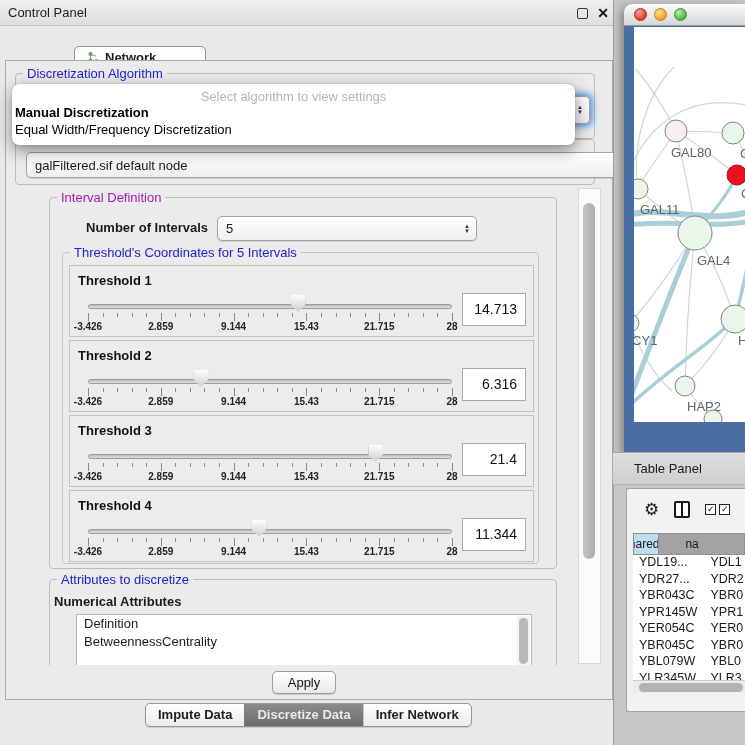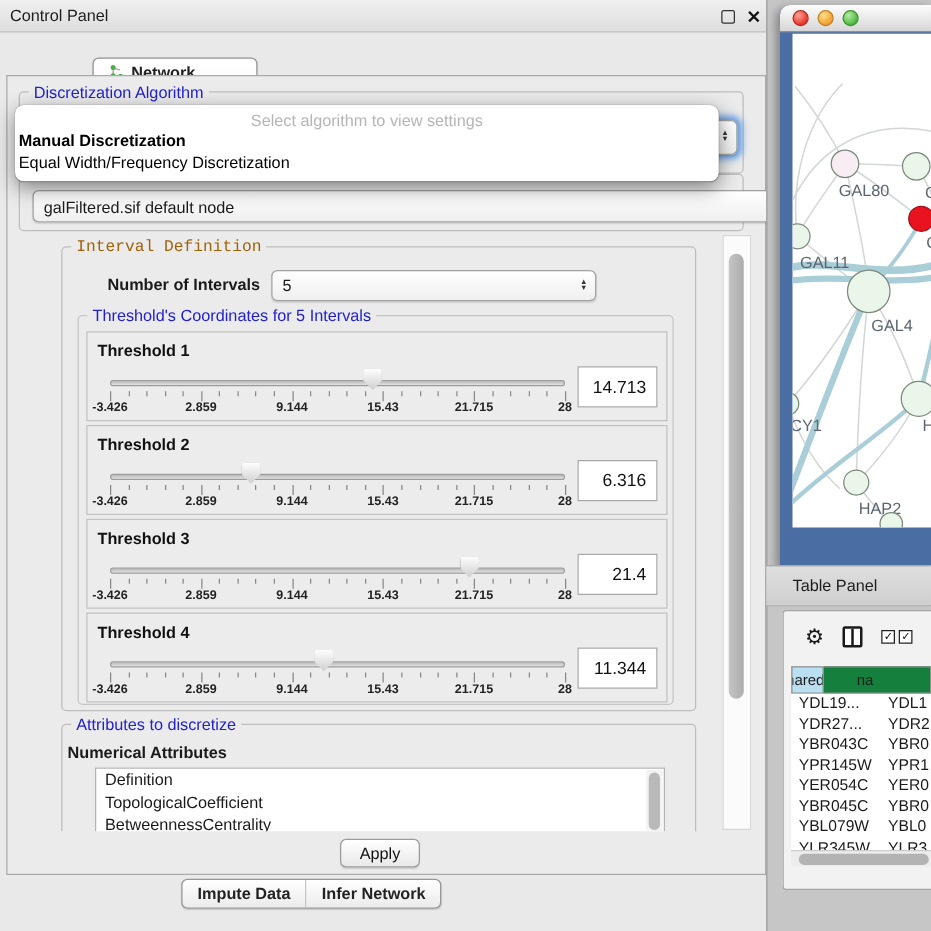--- a/index.html
+++ b/index.html
@@ -21,21 +21,21 @@
     display:flex; align-items:center; gap:5px; white-space:nowrap; }
   .seg:first-child { border-left:none; }
   .seg.selected { background:linear-gradient(#8b8b8b,#6d6d6d); color:#e9e9e9; border-left-color:#7a7a7a; }
 
   .content-panel { position:absolute; left:5px; top:60px; width:608px; height:640px;
     background:#ebebeb; border:1px solid #aaaaaa; }
 
   .group { position:absolute; border:1px solid #bdbdbd; border-radius:4px; }
   .group-title { position:absolute; top:-8px; left:7px; background:#ebebeb; padding:0 4px;
     font-size:13px; white-space:nowrap; }
-  .t-blue { color:#2222cc; } .t-green { color:#a16207;font-family:Liberation Mono, monospace; } .t-black { color:#111; font-weight:normal; }
+  .t-blue { color:#2222cc; } .t-green { color:#a21caf; } .t-black { color:#111; font-weight:normal; }
 
   .combo { position:relative; border:1px solid #a3a3a3; border-radius:5px;
     background:linear-gradient(#ffffff,#efefef); font-size:13px; display:flex; align-items:center;
     padding:0 20px 0 8px; box-shadow:0 1px 1px rgba(0,0,0,.12); }
   .combo .stepper { position:absolute; right:6px; top:50%; transform:translateY(-50%);
     font-size:6px; line-height:5px; color:#333; text-align:center; }
   .focus-ring { box-shadow:0 0 6px 3px rgba(70,140,225,.85), 0 1px 1px rgba(0,0,0,.12); }
 
   
   .popup { position:absolute; left:12px; top:84px; width:563px; background:#ffffff; z-index:60;
@@ -101,21 +101,21 @@
   .tp-toolbar { position:absolute; left:0; top:0; right:0; height:40px; display:flex; align-items:center; gap:15px; padding-left:17px; }
   .gear-icon { font-size:17px; color:#1a1a1a; line-height:1; }
   .col-icon { width:16px; height:17px; border:2px solid #1a1a1a; border-radius:2px; background:#fff; position:relative; }
   .col-icon::after { content:""; position:absolute; left:50%; top:0; bottom:0; width:2px; background:#1a1a1a; transform:translateX(-50%); }
   .cb-group { display:flex; gap:3px; }
   .cb { width:11px; height:11px; border:1.5px solid #222; background:#fff; font-size:9px; line-height:9px; text-align:center; color:#111; }
   .tp-table { position:absolute; left:6px; top:44px; right:0; bottom:0; }
   .tp-hrow { display:flex; height:22px; font-size:12px; }
   .tp-hcell { border:1px solid #909090; display:flex; align-items:center; justify-content:center; overflow:hidden; white-space:nowrap; }
   .tp-hcell.c1 { width:74px; background:#badff0; }
-  .tp-hcell.c2 { width:200px; background:#15803d; border-left:none; justify-content:flex-start; padding-left:26px; }
+  .tp-hcell.c2 { width:200px; background:#a3a3a3; border-left:none; justify-content:flex-start; padding-left:26px; }
   .tp-rows { position:absolute; left:0; top:22px; right:0; bottom:31px; background:#fff; overflow:hidden; }
   .tp-row { display:flex; height:16.5px; font-size:12.5px; }
   .tp-cell { overflow:hidden; white-space:nowrap; }
   .tp-cell.c1 { width:74px; padding-left:6px; }
   .tp-cell.c2 { width:45px; padding-left:8px; }
   .hscroll { position:absolute; left:0; right:0; bottom:18px; height:13px; background:#ececec; border-top:1px solid #cccccc; }
   .hscroll .thumb { position:absolute; left:6px; top:2px; width:104px; height:9px; background:#b3b3b3; border-radius:5px; }
 
   svg text { font-family:"Liberation Sans", sans-serif; }
 </style>
@@ -355,21 +355,20 @@
             </div>
         </div>
       </div>
 
       <div class="group" style="left:34px; top:392px; width:508px; height:120px;">
         <span class="group-title t-blue">Attributes to discretize</span>
         <span style="position:absolute; left:4px; top:14px; font-size:13px; font-weight:bold;">Numerical Attributes</span>
         <div class="list-box" style="left:26px; top:34px; width:456px; height:72px;">
           <div id="attr-items">
               <div class="li">Definition</div>
-              <div class="li">TopologicalCoefficient</div>
               <div class="li">BetweennessCentrality</div>
             </div>
           <span class="sb">
               <i></i>
             </span>
         </div>
       </div>
     </div>
 
     <div class="vscroll">
@@ -383,20 +382,23 @@
     <div class="popup-hint">Select algorithm to view settings</div>
     <div id="popup-items">
         <div class="popup-item first">Manual Discretization</div>
         <div class="popup-item">Equal Width/Frequency Discretization</div>
       </div>
   </div>
 
   <div class="seg-group" style="left:145px; top:703px;" id="bottom-tabs">
       <div class="seg">
         <span>Impute Data</span>
+      </div>
+      <div class="seg selected">
+        <span>Discretize Data</span>
       </div>
       <div class="seg">
         <span>Infer Network</span>
       </div>
     </div>
 </div>
 
 <div class="right-bg"></div>
 
 <div class="net-window">

